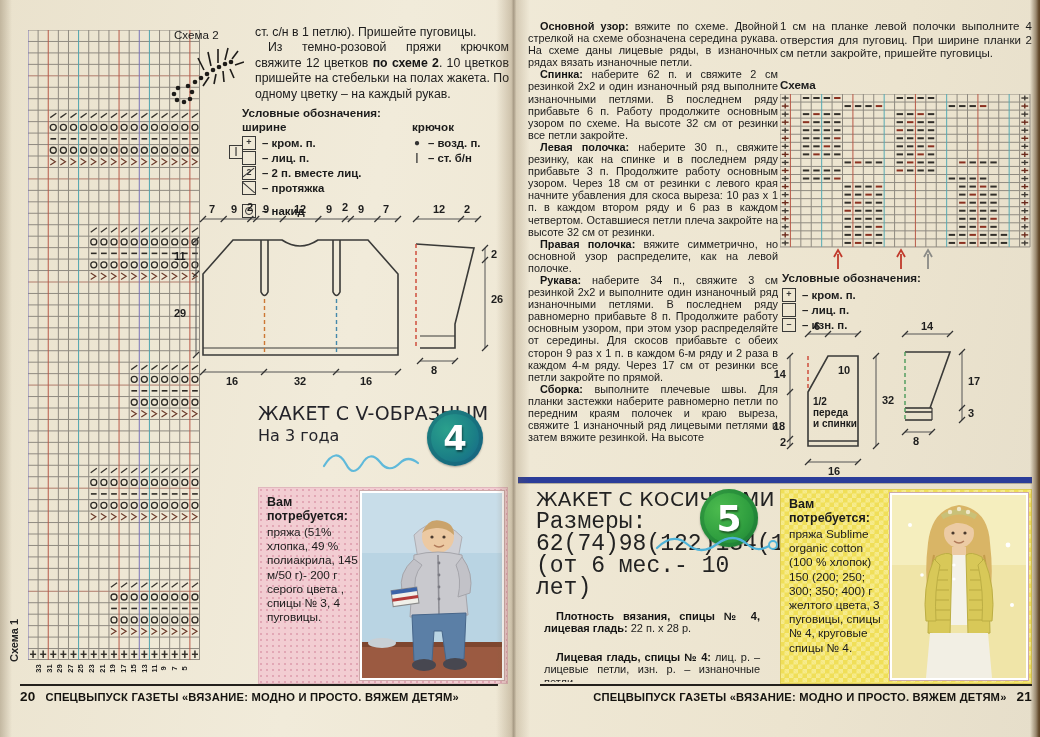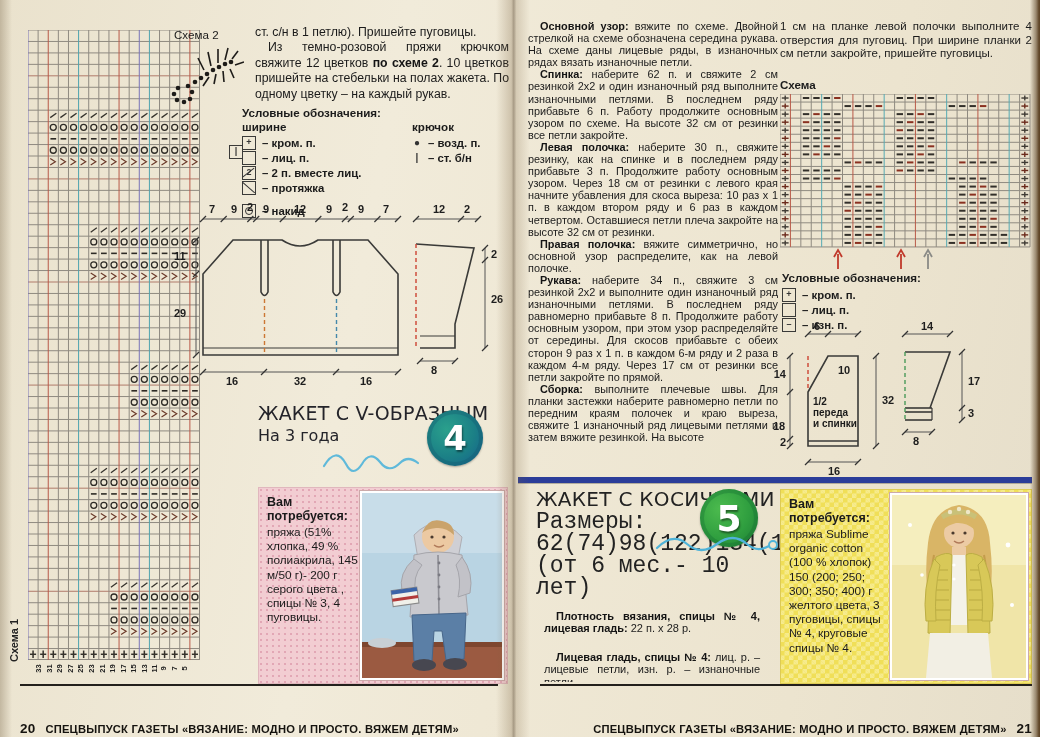--- a/index.html
+++ b/index.html
@@ -58,21 +58,21 @@
   .sb-plain{border:none;width:10px;font-size:10px;line-height:12px;}
 
   
   .m{position:absolute;font-weight:700;font-size:11px;color:#1e1e1e;white-space:nowrap;}
 
   .vlabel{writing-mode:vertical-rl;transform:rotate(180deg);font-weight:700;font-size:11px;color:#222;}
   .chart-num{position:absolute;font-weight:700;font-size:7.5px;color:#222;transform:rotate(-90deg);transform-origin:center;}
 
   .bluebar{background:#2b3d99;box-shadow:0 1px 0 rgba(0,0,0,.25);}
   .rule{background:#23201c;height:2px;}
-  .foot{font-weight:700;font-size:11.2px;color:#15130f;letter-spacing:.2px;white-space:nowrap;margin-top:32px;}
+  .foot{font-weight:700;font-size:11.2px;color:#15130f;letter-spacing:.2px;white-space:nowrap;}
   .foot .pg{font-size:13.5px;}
   .squiggle{pointer-events:none;}
 </style>
 </head>
 <body>
 
 <div class="spread">
 
   <div class="abs" style="left:28px;top:30px;">
     <svg id="chart1-svg" width="172" height="630">

